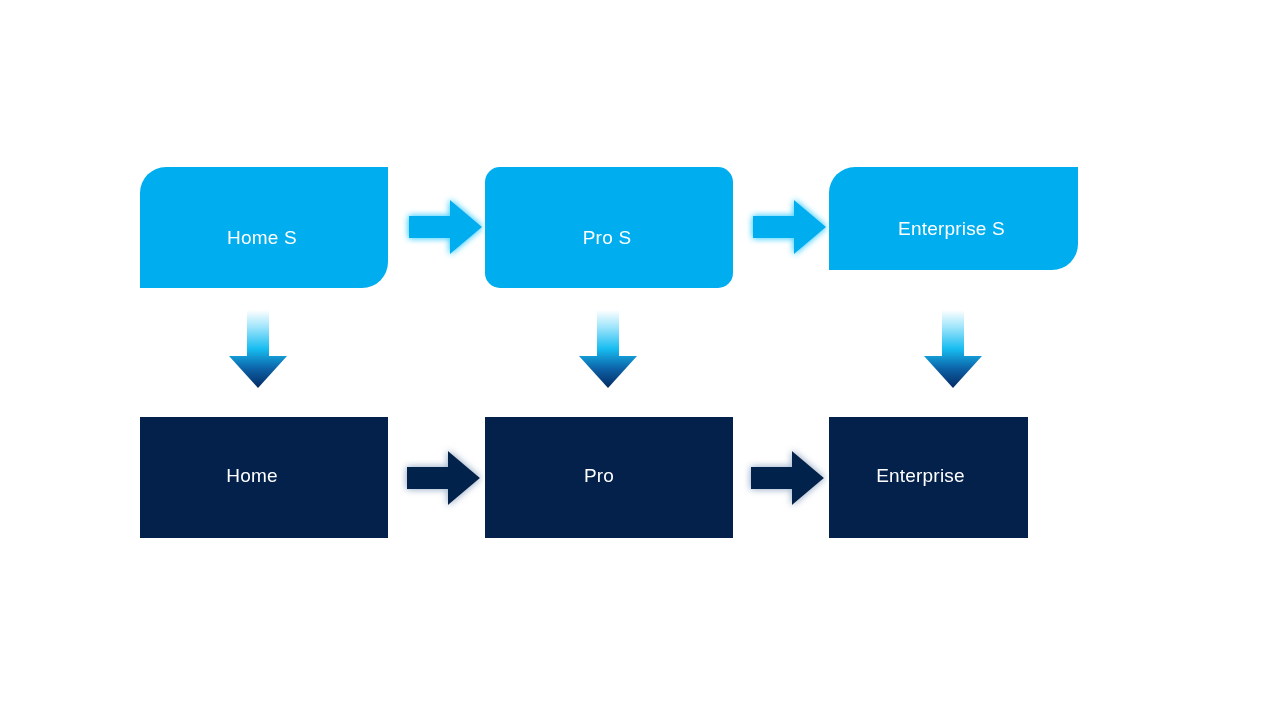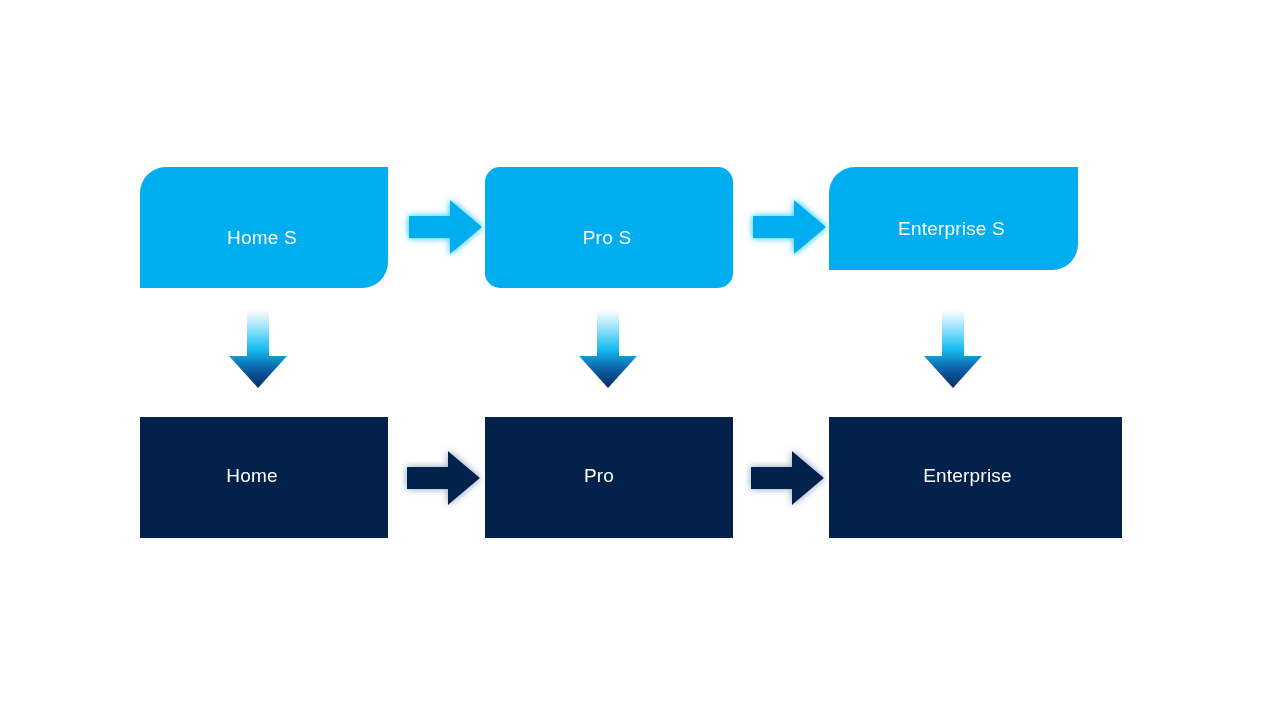--- a/index.html
+++ b/index.html
@@ -78,21 +78,21 @@
   </div>
 
   <div class="node node-product n-home" style="left:140px; top:417px; width:248px; height:121px;justify-content:center;">
     <span class="node-label">Home</span>
   </div>
 
   <div class="node node-product n-pro" style="left:485px; top:417px; width:248px; height:121px;">
     <span class="node-label">Pro</span>
   </div>
 
-  <div class="node node-product n-ent" style="left:829px; top:417px; width:293px; height:121px;">
+  <div class="node node-product n-ent" style="left:829px; top:417px; width:199px; height:121px;">
     <span class="node-label">Enterprise</span>
   </div>
 
   <div class="arrow" style="left:406px; top:195px; width:80px; height:64px;">
     <svg width="80" height="64" viewBox="0 0 80 64">
       <defs>
         <filter id="glowCyan1" x="-60%" y="-60%" width="220%" height="220%">
           <feGaussianBlur stdDeviation="3.2" result="b"></feGaussianBlur>
           <feFlood flood-color="#4FD2FF" flood-opacity="0.85"></feFlood>
           <feComposite in2="b" operator="in" result="g"></feComposite>

